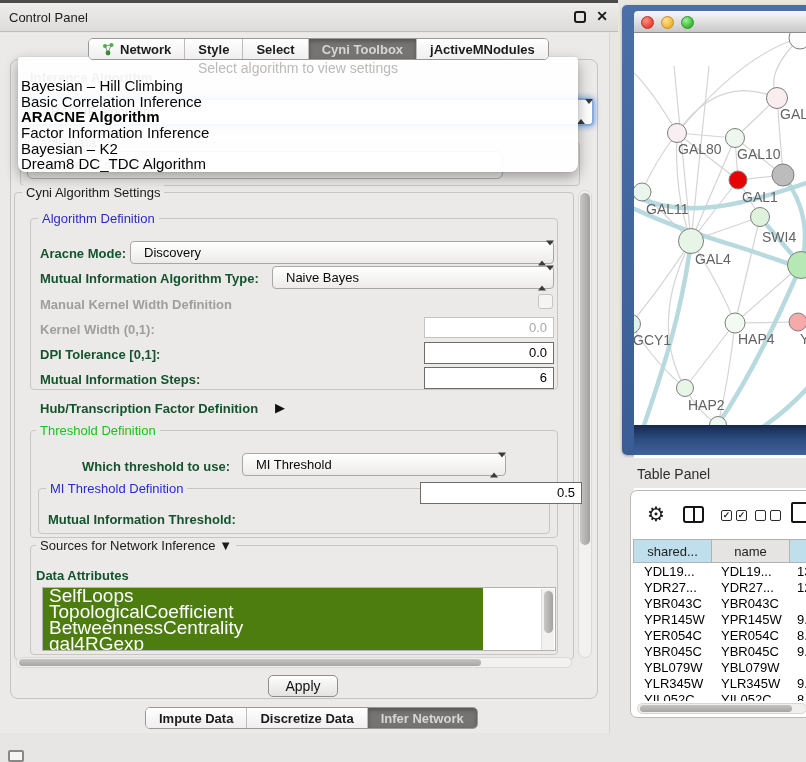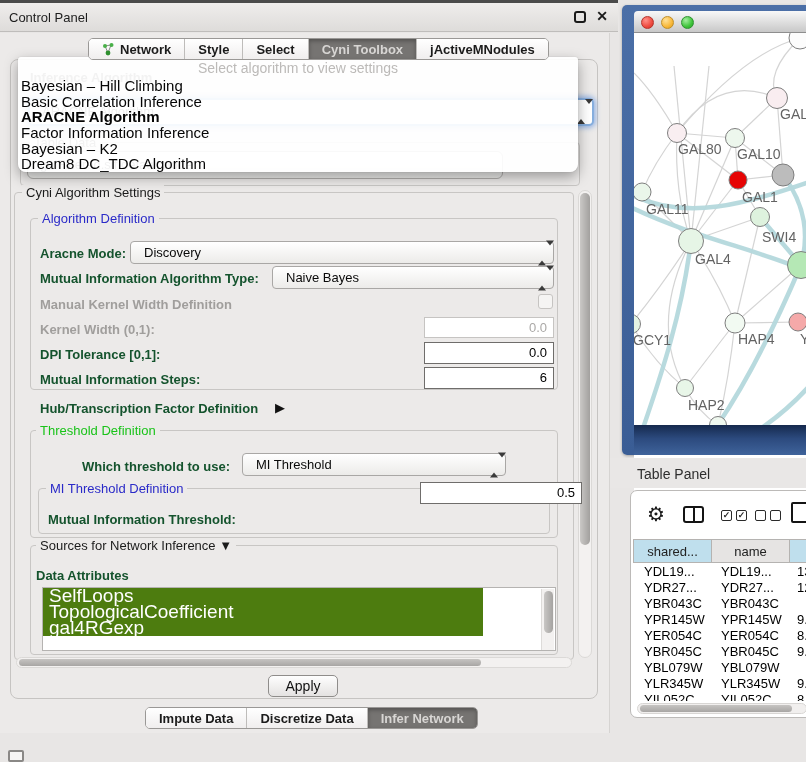--- a/index.html
+++ b/index.html
@@ -269,20 +269,21 @@
   <div class="grp-legend" style="left:36px; top:538px;">
     <span>Sources for Network Inference</span>
     <span>▼</span>
   </div>
   <div class="lbl" style="left:36px; top:568px;">Data Attributes</div>
 
   <div class="attr-list" id="attr-list">
 
   <div class="attr-item">SelfLoops</div>
       <div class="attr-item">TopologicalCoefficient</div>
+      <div class="attr-item">BetweennessCentrality</div>
       <div class="attr-item">gal4RGexp</div>
       <div class="list-vscroll">
         <div class="list-vthumb"></div>
       </div>
     </div>
 
   <div class="hscroll">
       <div class="hthumb"></div>
     </div>
 

